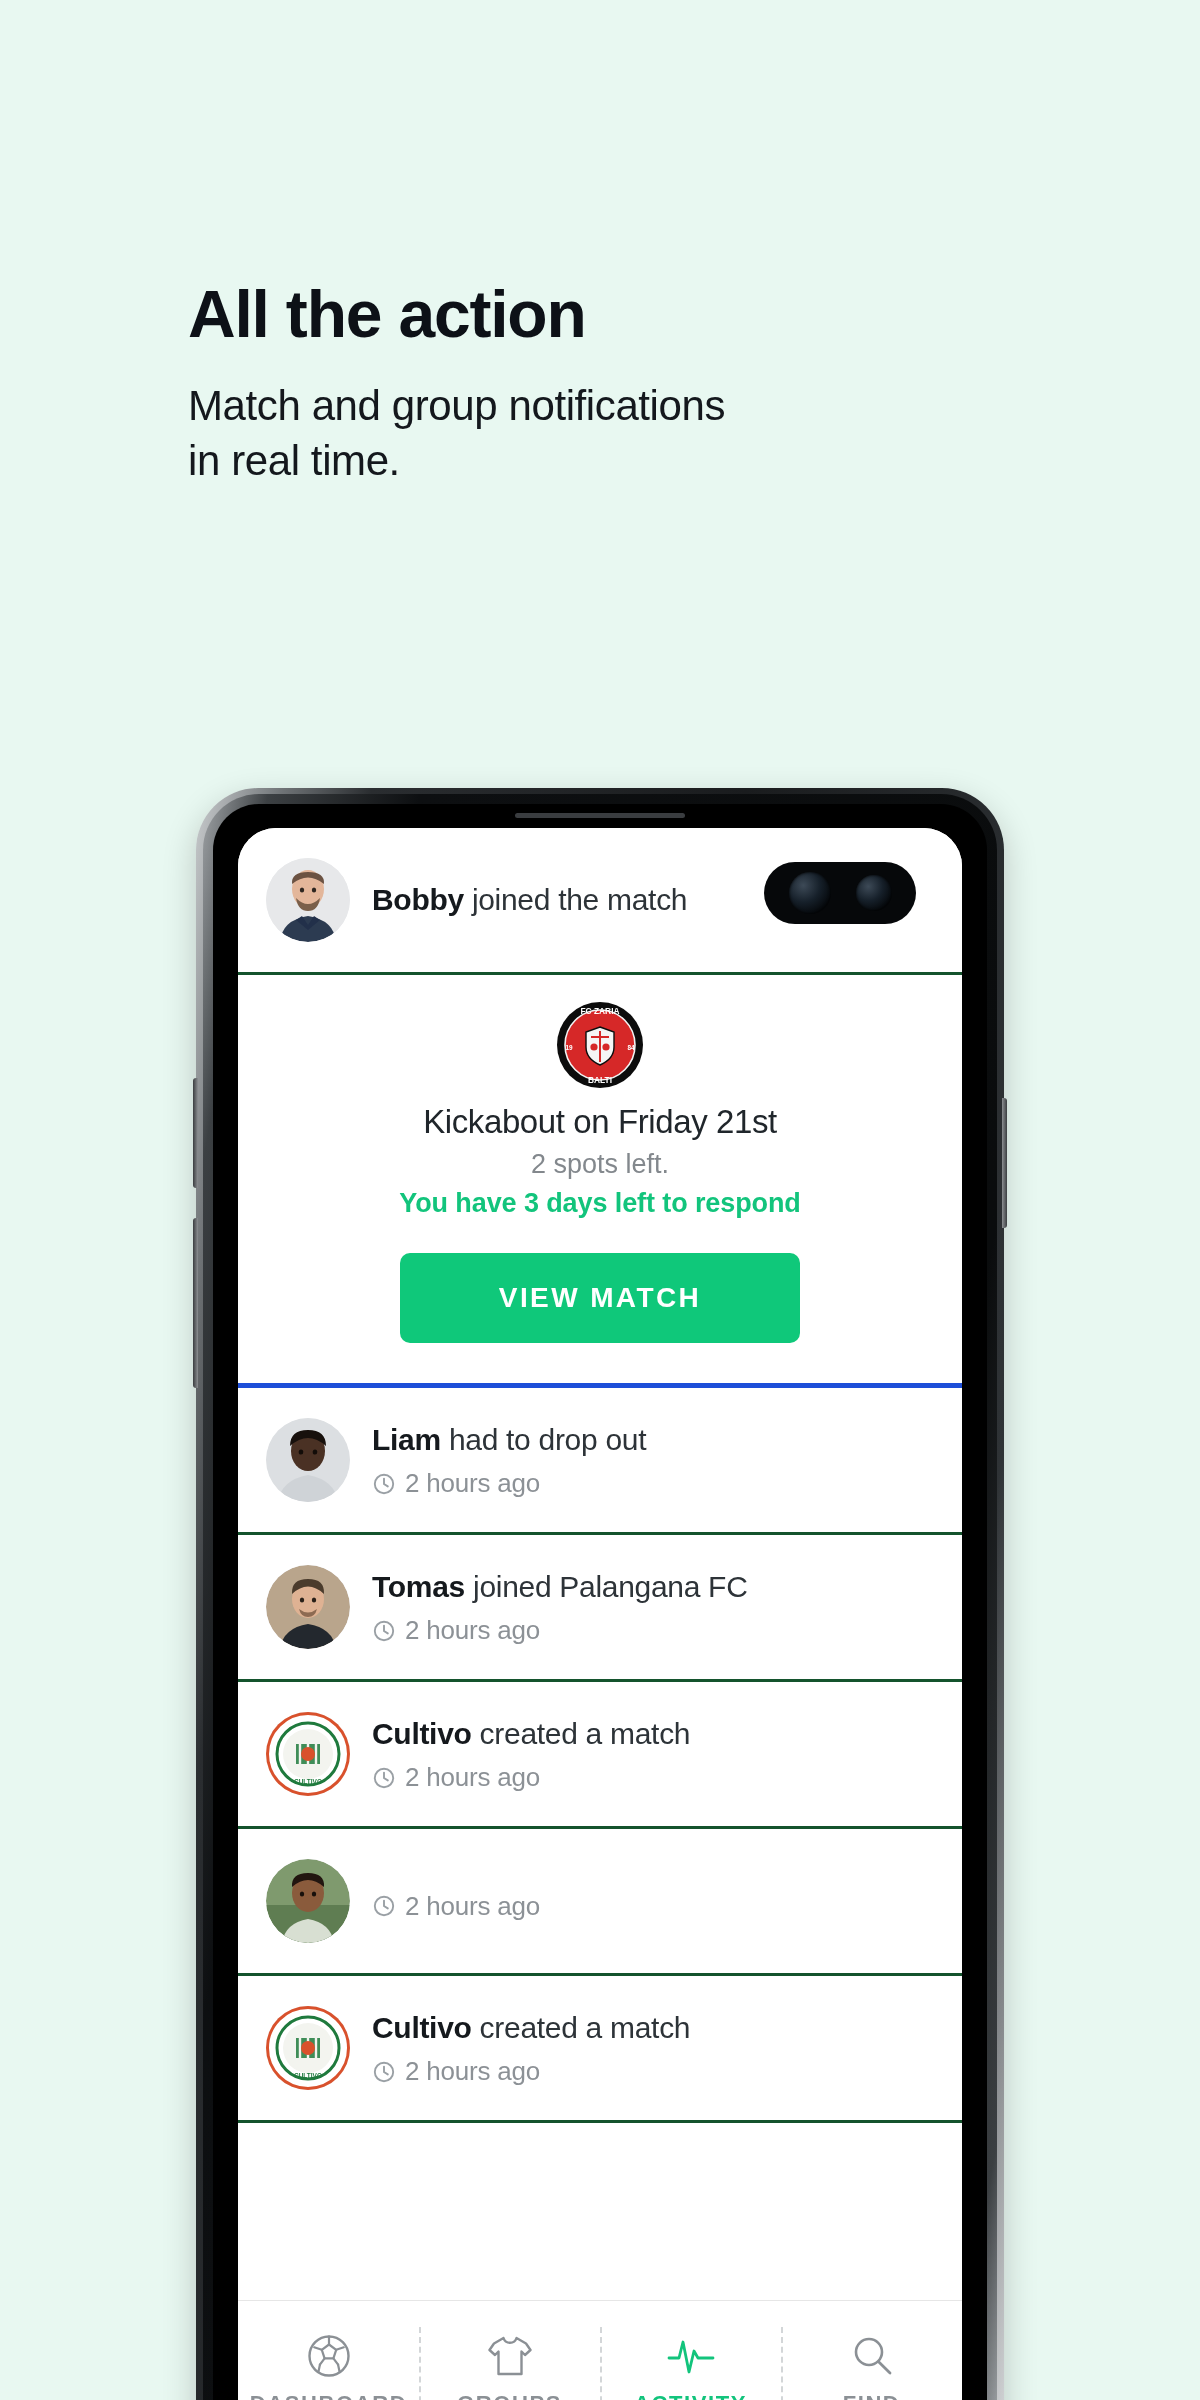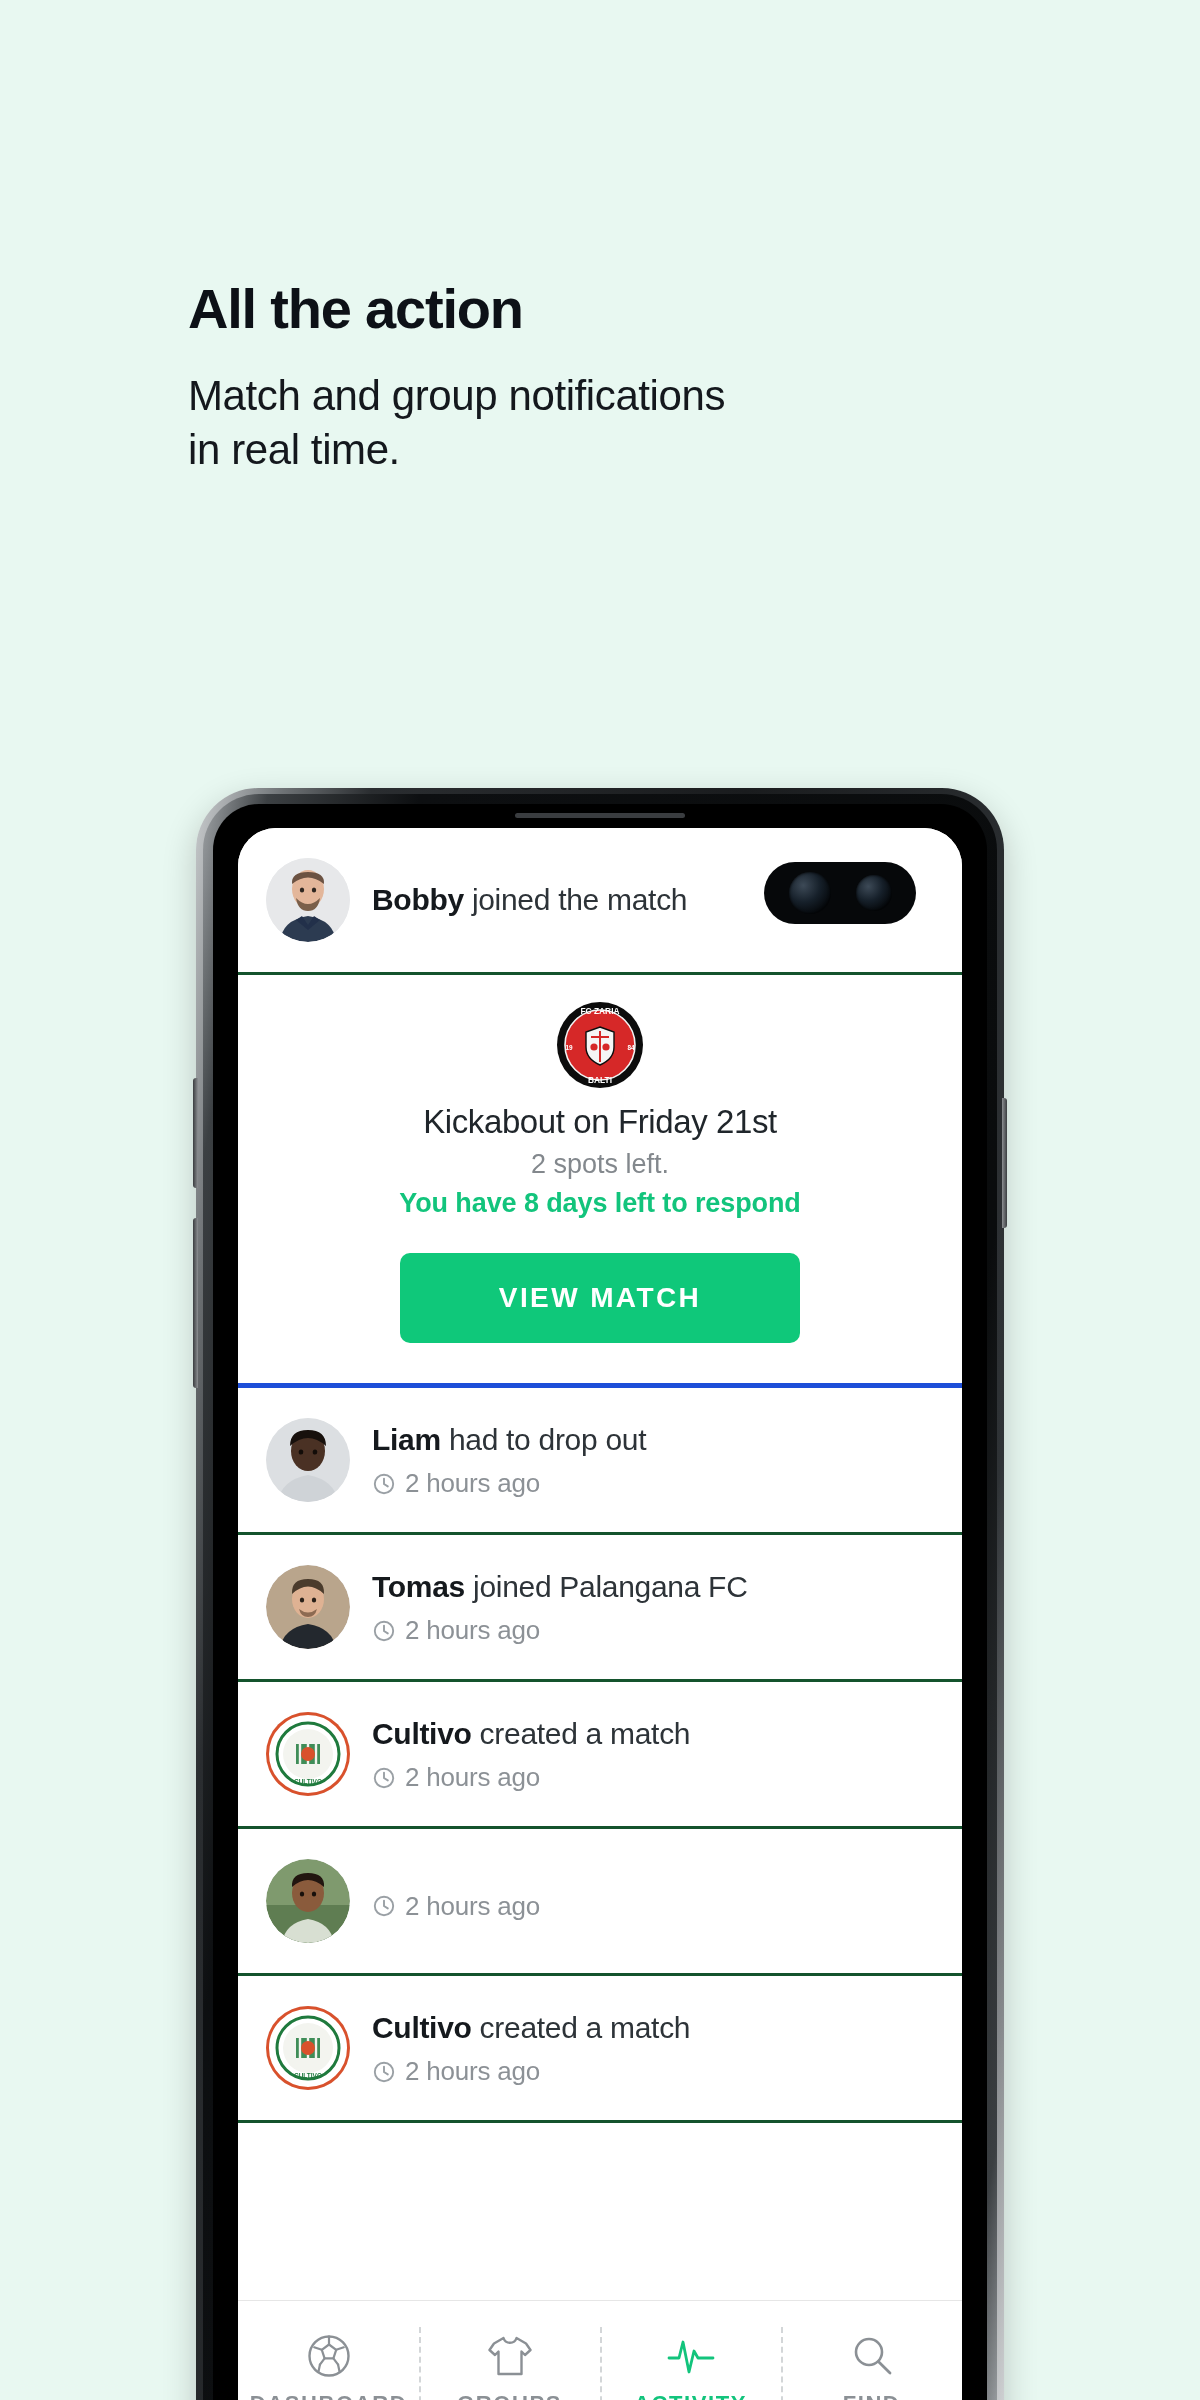--- a/index.html
+++ b/index.html
@@ -8,21 +8,21 @@
     background: #e8f8f1;
     font-family: "Liberation Sans", sans-serif;
     -webkit-font-smoothing: antialiased;
     position: relative;
     overflow: hidden;
   }
 
   
   .hero { position: absolute; left: 188px; top: 280px; width: 880px; }
   .hero-title {
-    font-size: 56px;
+    font-size: 66px;
     font-weight: 700;
     color: #0d1117;
     letter-spacing: -1.2px;
     line-height: 1.05;
   }
   .hero-sub {
     margin-top: 30px;
     font-size: 42px;
     font-weight: 400;
     color: #14181d;
@@ -271,21 +271,21 @@
               <path d="M35 36h18" stroke="#d62828" stroke-width="2"></path>
               <circle cx="38" cy="46" r="3.6" fill="#d62828"></circle>
               <circle cx="50" cy="46" r="3.6" fill="#d62828"></circle>
               <text x="44" y="13" fill="#ffffff" font-family="Liberation Sans, sans-serif" font-size="8.4" font-weight="bold" text-anchor="middle">FC ZARIA</text>
               <text x="44" y="82" fill="#ffffff" font-family="Liberation Sans, sans-serif" font-size="8.4" font-weight="bold" text-anchor="middle">BALTI</text>
               <text x="13" y="49" fill="#ffffff" font-family="Liberation Sans, sans-serif" font-size="6.4" font-weight="bold" text-anchor="middle">19</text>
               <text x="75" y="49" fill="#ffffff" font-family="Liberation Sans, sans-serif" font-size="6.4" font-weight="bold" text-anchor="middle">84</text>
             </svg>
             <div class="match-title">Kickabout on Friday 21st</div>
             <div class="match-spots">2 spots left.</div>
-            <div class="match-respond">You have 8 days left to respond</div>
+            <div class="match-respond">You have 3 days left to respond</div>
             <button class="view-btn">VIEW MATCH</button>
           </div>
 
           <div class="notif">
             <div class="avatar">
               <svg viewBox="0 0 84 84" width="84" height="84" aria-hidden="true">
                 <defs>
                     <clipPath id="c1">
                       <circle cx="42" cy="42" r="42"></circle>
                     </clipPath>

